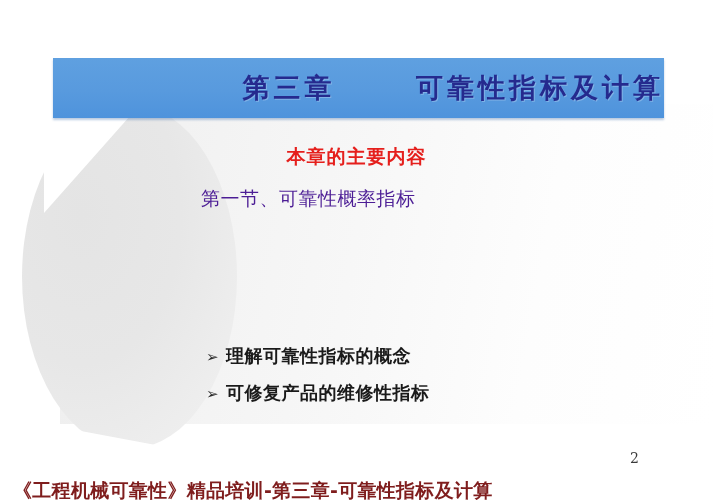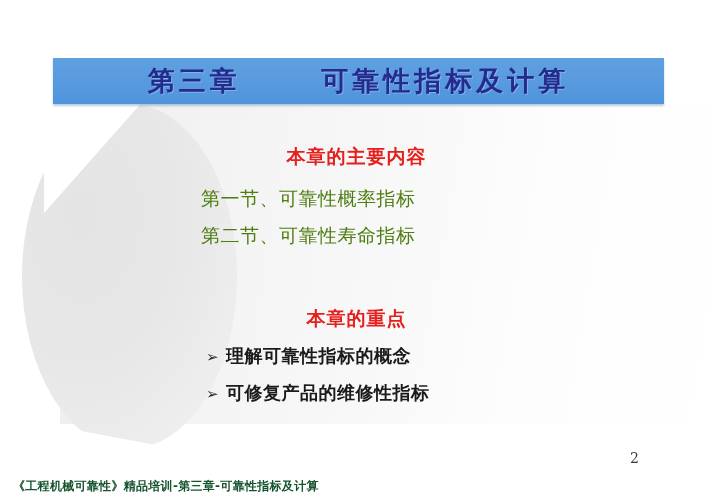--- a/index.html
+++ b/index.html
@@ -58,27 +58,27 @@
     clip-path: polygon(0 56%, 100% 100%, 0 100%);
     z-index: 2;
   }
 
   
   .title-bar {
     position: absolute;
     left: 53px;
     top: 58px;
     width: 611px;
-    height: 46px;
+    height: 60px;
     background: linear-gradient(180deg, #5fa0e0 0%, #589ade 55%, #4e93dc 100%);
     box-shadow: 0 2px 2px rgba(60,110,170,0.35);
     z-index: 6;
     display: flex;
     align-items: center;
-    justify-content: center;
+    justify-content: flex-end;
   }
   .title-text {
     font-family: "DejaVu Serif", "Liberation Serif", serif;
     font-weight: bold;
     font-size: 27px;
     letter-spacing: 4px;
     color: #252a8e;
     text-shadow: 1px 1px 0 rgba(255,255,255,0.25);
     white-space: pre;
   }
@@ -101,21 +101,21 @@
     font-size: 19px;
     letter-spacing: 1px;
     font-family: "DejaVu Sans", "Liberation Sans", sans-serif;
   }
   #h-content { top: 144px; }
   #h-focus   { top: 306px; }
 
   .section-line {
     position: absolute;
     left: 201px;
-    color: #4d7c0f;
+    color: #4c1d95;
     font-size: 19px;
     letter-spacing: 0.5px;
     white-space: nowrap;
     font-family: "DejaVu Sans", "Liberation Sans", sans-serif;
   }
   .bullet-line {
     position: absolute;
     left: 206px;
     color: #1a1a1a;
     font-size: 18px;
@@ -140,23 +140,23 @@
     top: 450px;
     font-family: "DejaVu Serif", "Liberation Serif", serif;
     font-size: 14px;
     color: #3a3a3a;
     z-index: 7;
   }
   .footer-note {
     position: absolute;
     left: 13px;
     top: 478px;
-    font-size: 12px;
+    font-size: 19px;
     font-weight: bold;
-    color: #14532d;
+    color: #7f1d1d;
     letter-spacing: 0.3px;
     white-space: nowrap;
     z-index: 7;
     font-family: "DejaVu Sans", "Liberation Sans", sans-serif;
   }
 </style>
 </head>
 <body>
 
 <div id="slide">
@@ -168,23 +168,21 @@
 
   <div class="title-bar">
     <span class="title-text">第三章      可靠性指标及计算</span>
   </div>
 
   <div class="content">
 
     <div class="heading-red" id="h-content">本章的主要内容</div>
 
     <div class="section-line" style="top:186px;">第一节、可靠性概率指标</div>
-    <div class="section-line" style="top:223px;">第二节、可靠性寿命指标</div>
 
-    <div class="heading-red" id="h-focus">本章的重点</div>
 
     <div class="bullet-line" style="top:344px;">
       <span class="bullet-mark">➢</span>
       <span>理解可靠性指标的概念</span>
     </div>
 
     <div class="bullet-line" style="top:381px;">
       <span class="bullet-mark">➢</span>
       <span>可修复产品的维修性指标</span>
     </div>

